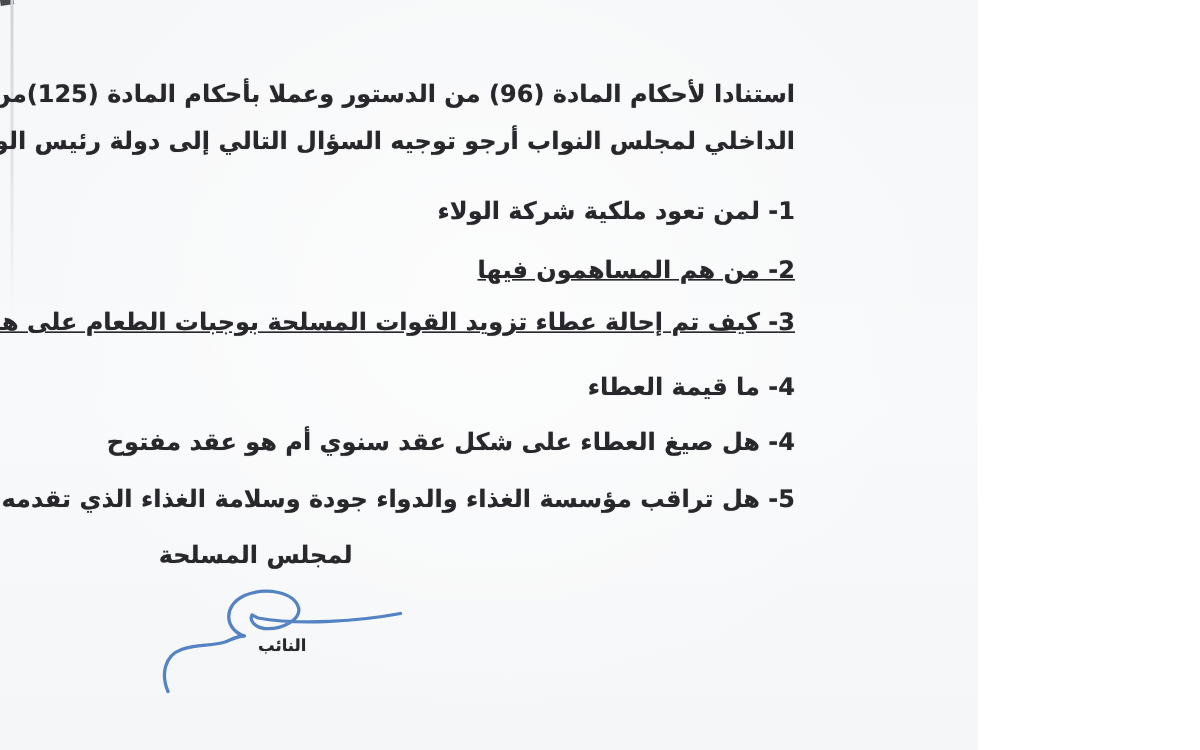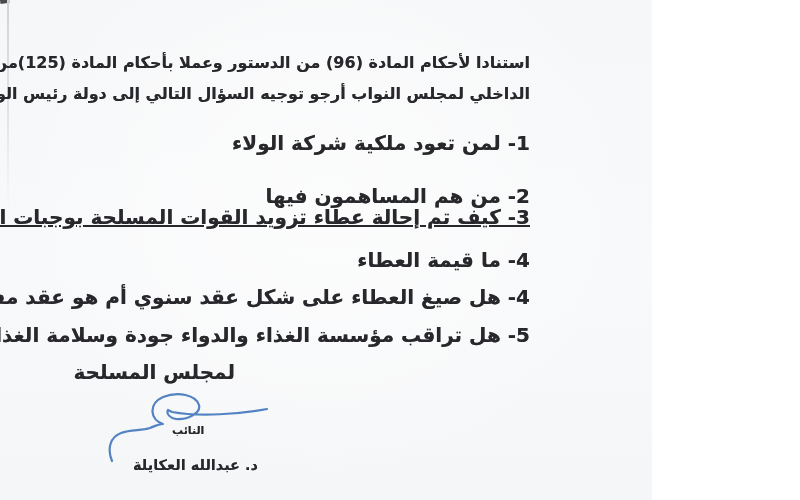--- a/index.html
+++ b/index.html
@@ -50,23 +50,23 @@
     position: absolute;
     right: 0;
     white-space: nowrap;
     font-weight: 700;
     color: #28282c;
     text-shadow: 0 0 0.5px rgba(40,40,44,0.55);
   }
   .intro-line { font-size: 16px; }
   .intro-l1 { top: 53px; }
   .intro-l2 { top: 84px; }
-  .q { font-size: 20px; text-align: right; }
+  .q { font-size: 16px; text-align: right; }
   .q0 { top: 131px; }
-  .q1 { top: 184px; }
+  .q1 { top: 170px; text-decoration: underline; }
   .q2 { top: 205px; text-decoration: underline; }
   .q3 { top: 248px; }
   .q4 { top: 285px; }
   .q5 { top: 323px; }
   .q6 { top: 360px; right: 295px; }
   
   .signature-svg {
     position: absolute;
     left: 100px;
     top: 386px;
@@ -122,15 +122,14 @@
              C 55 40, 58 38, 63 38
              C 50 34, 48 18, 63 11
              C 78 5, 96 9, 99 19
              C 101 27, 88 34, 76 33
              C 70 32, 66 28, 68 24
              L 72 26
              C 100 31, 140 28, 167 23" fill="none" stroke="#4b7cc0" stroke-width="2.2" stroke-linecap="round" stroke-linejoin="round" opacity="0.95"></path>
   </svg>
 
   <div class="sig-title">النائب</div>
-  <div class="sig-name">د. عبدالله العكايلة</div>
 
 </div>
 
 </body></html>

